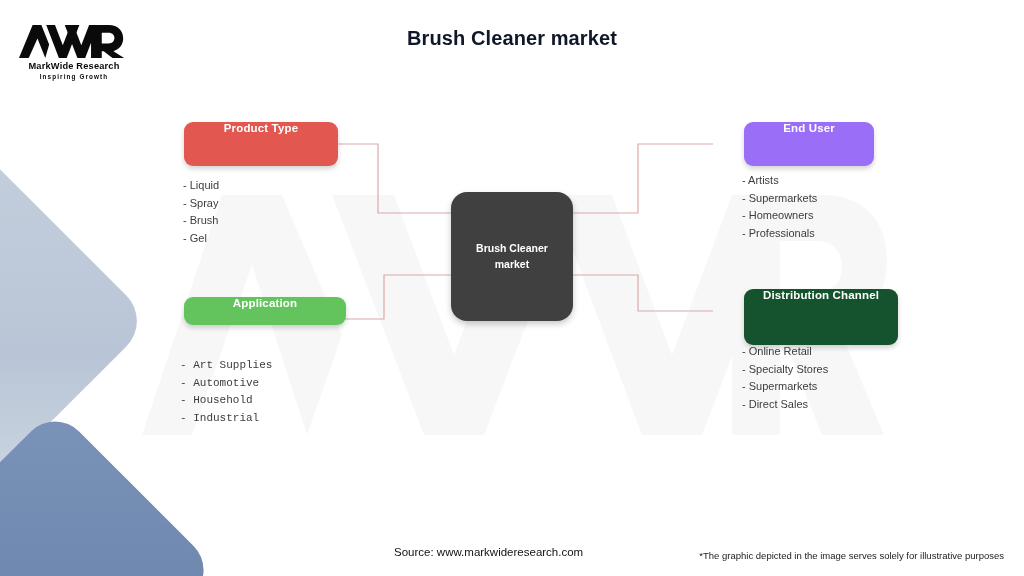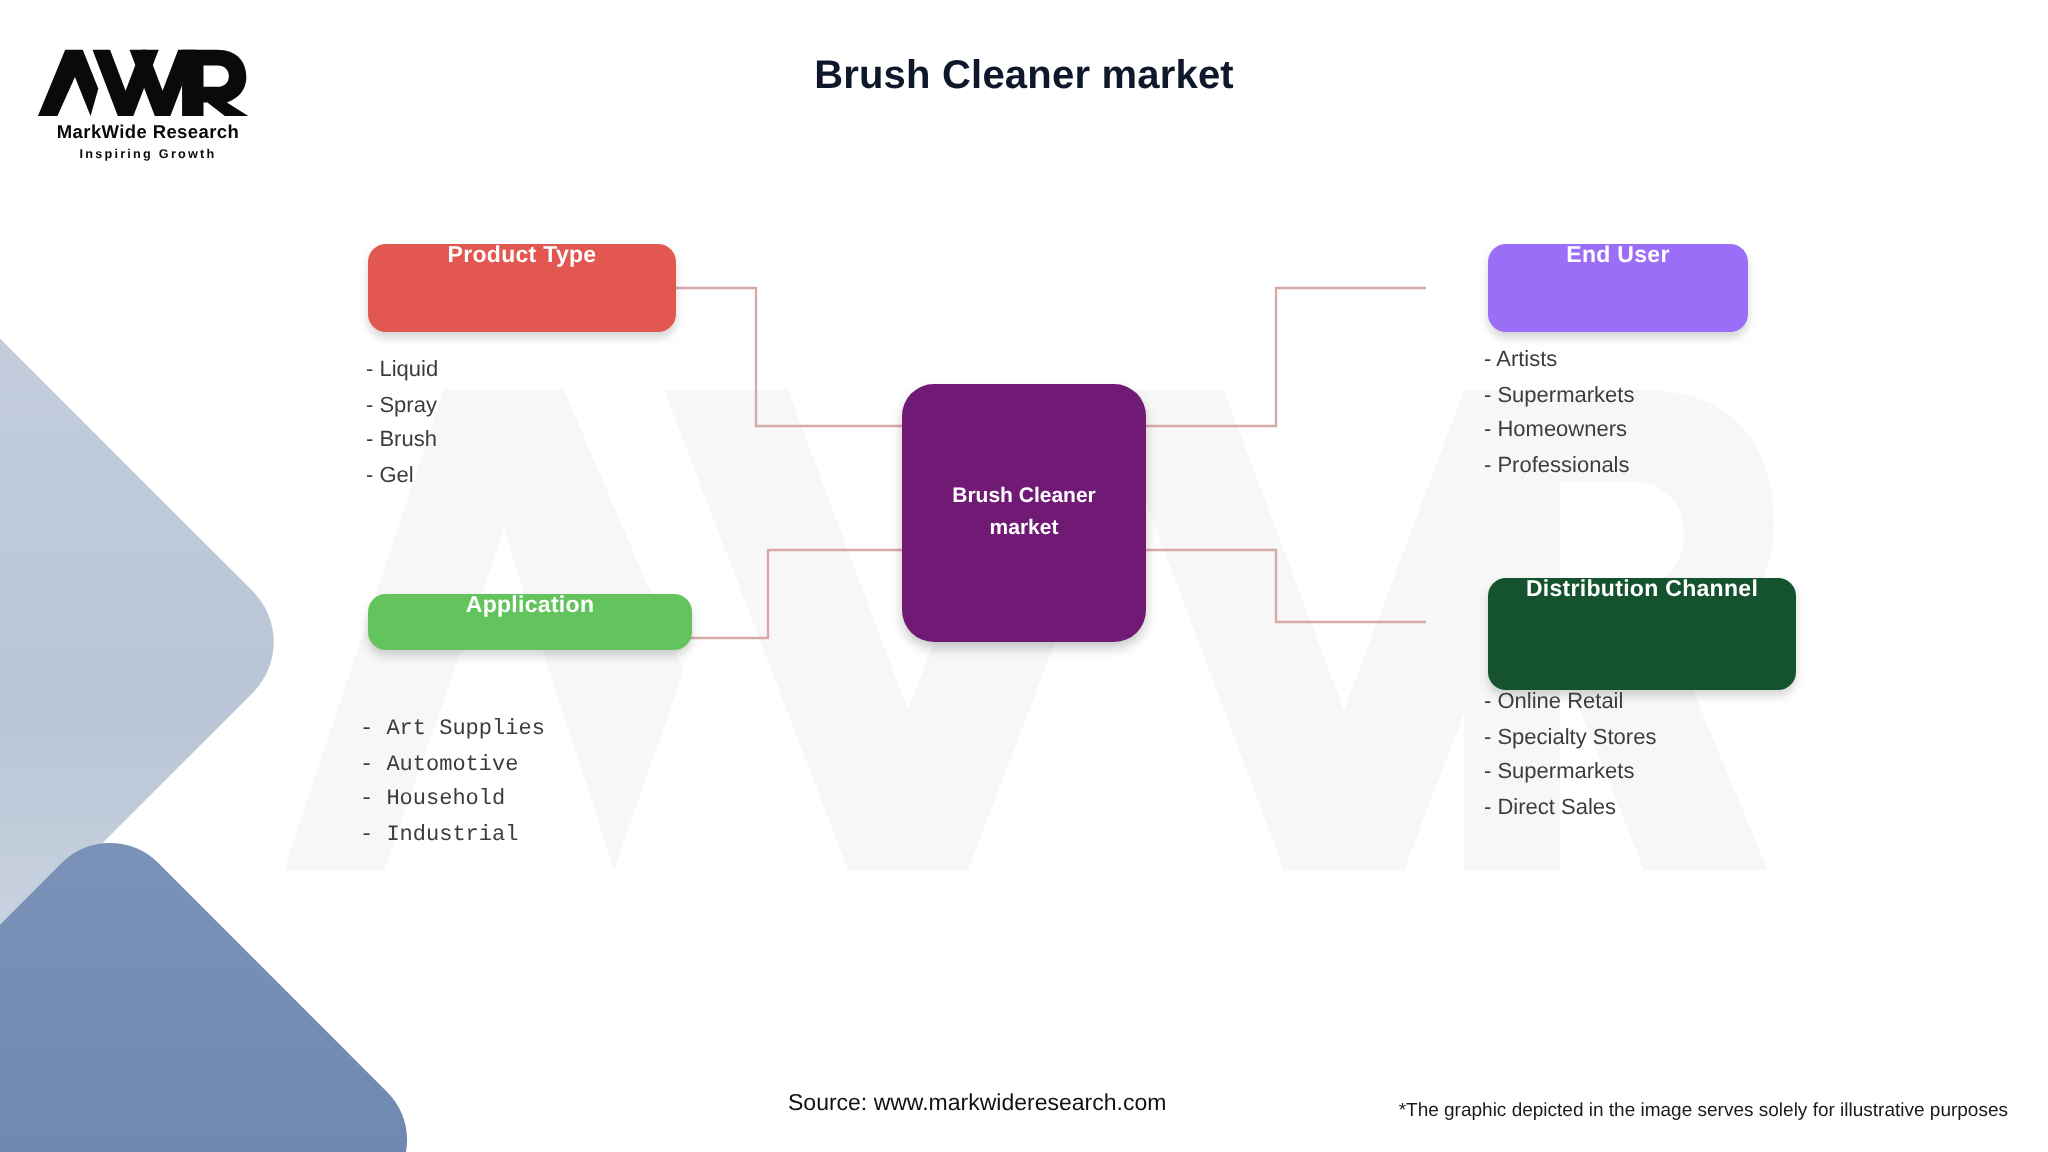--- a/index.html
+++ b/index.html
@@ -106,21 +106,21 @@
   .node-enduser  { left: 713px; top: 122px; width: 130px; height: 44px; background: #9b6ef8; }
   .node-app      { left: 153px; top: 297px; width: 162px; height: 28px; background: #63c45e; }
   .node-dist     { left: 713px; top: 289px; width: 154px; height: 56px; background: #14532d; }
 
   .node-center {
     position: absolute;
     left: 451px;
     top: 192px;
     width: 122px;
     height: 129px;
-    background: #701a75;
+    background: #404040;
     border-radius: 16px;
     display: flex;
     align-items: center;
     justify-content: center;
     box-shadow: 0 3px 6px rgba(0,0,0,0.22);
   }
   .node-center .center-label {
     color: #ffffff;
     font-size: 10.5px;
     font-weight: bold;

